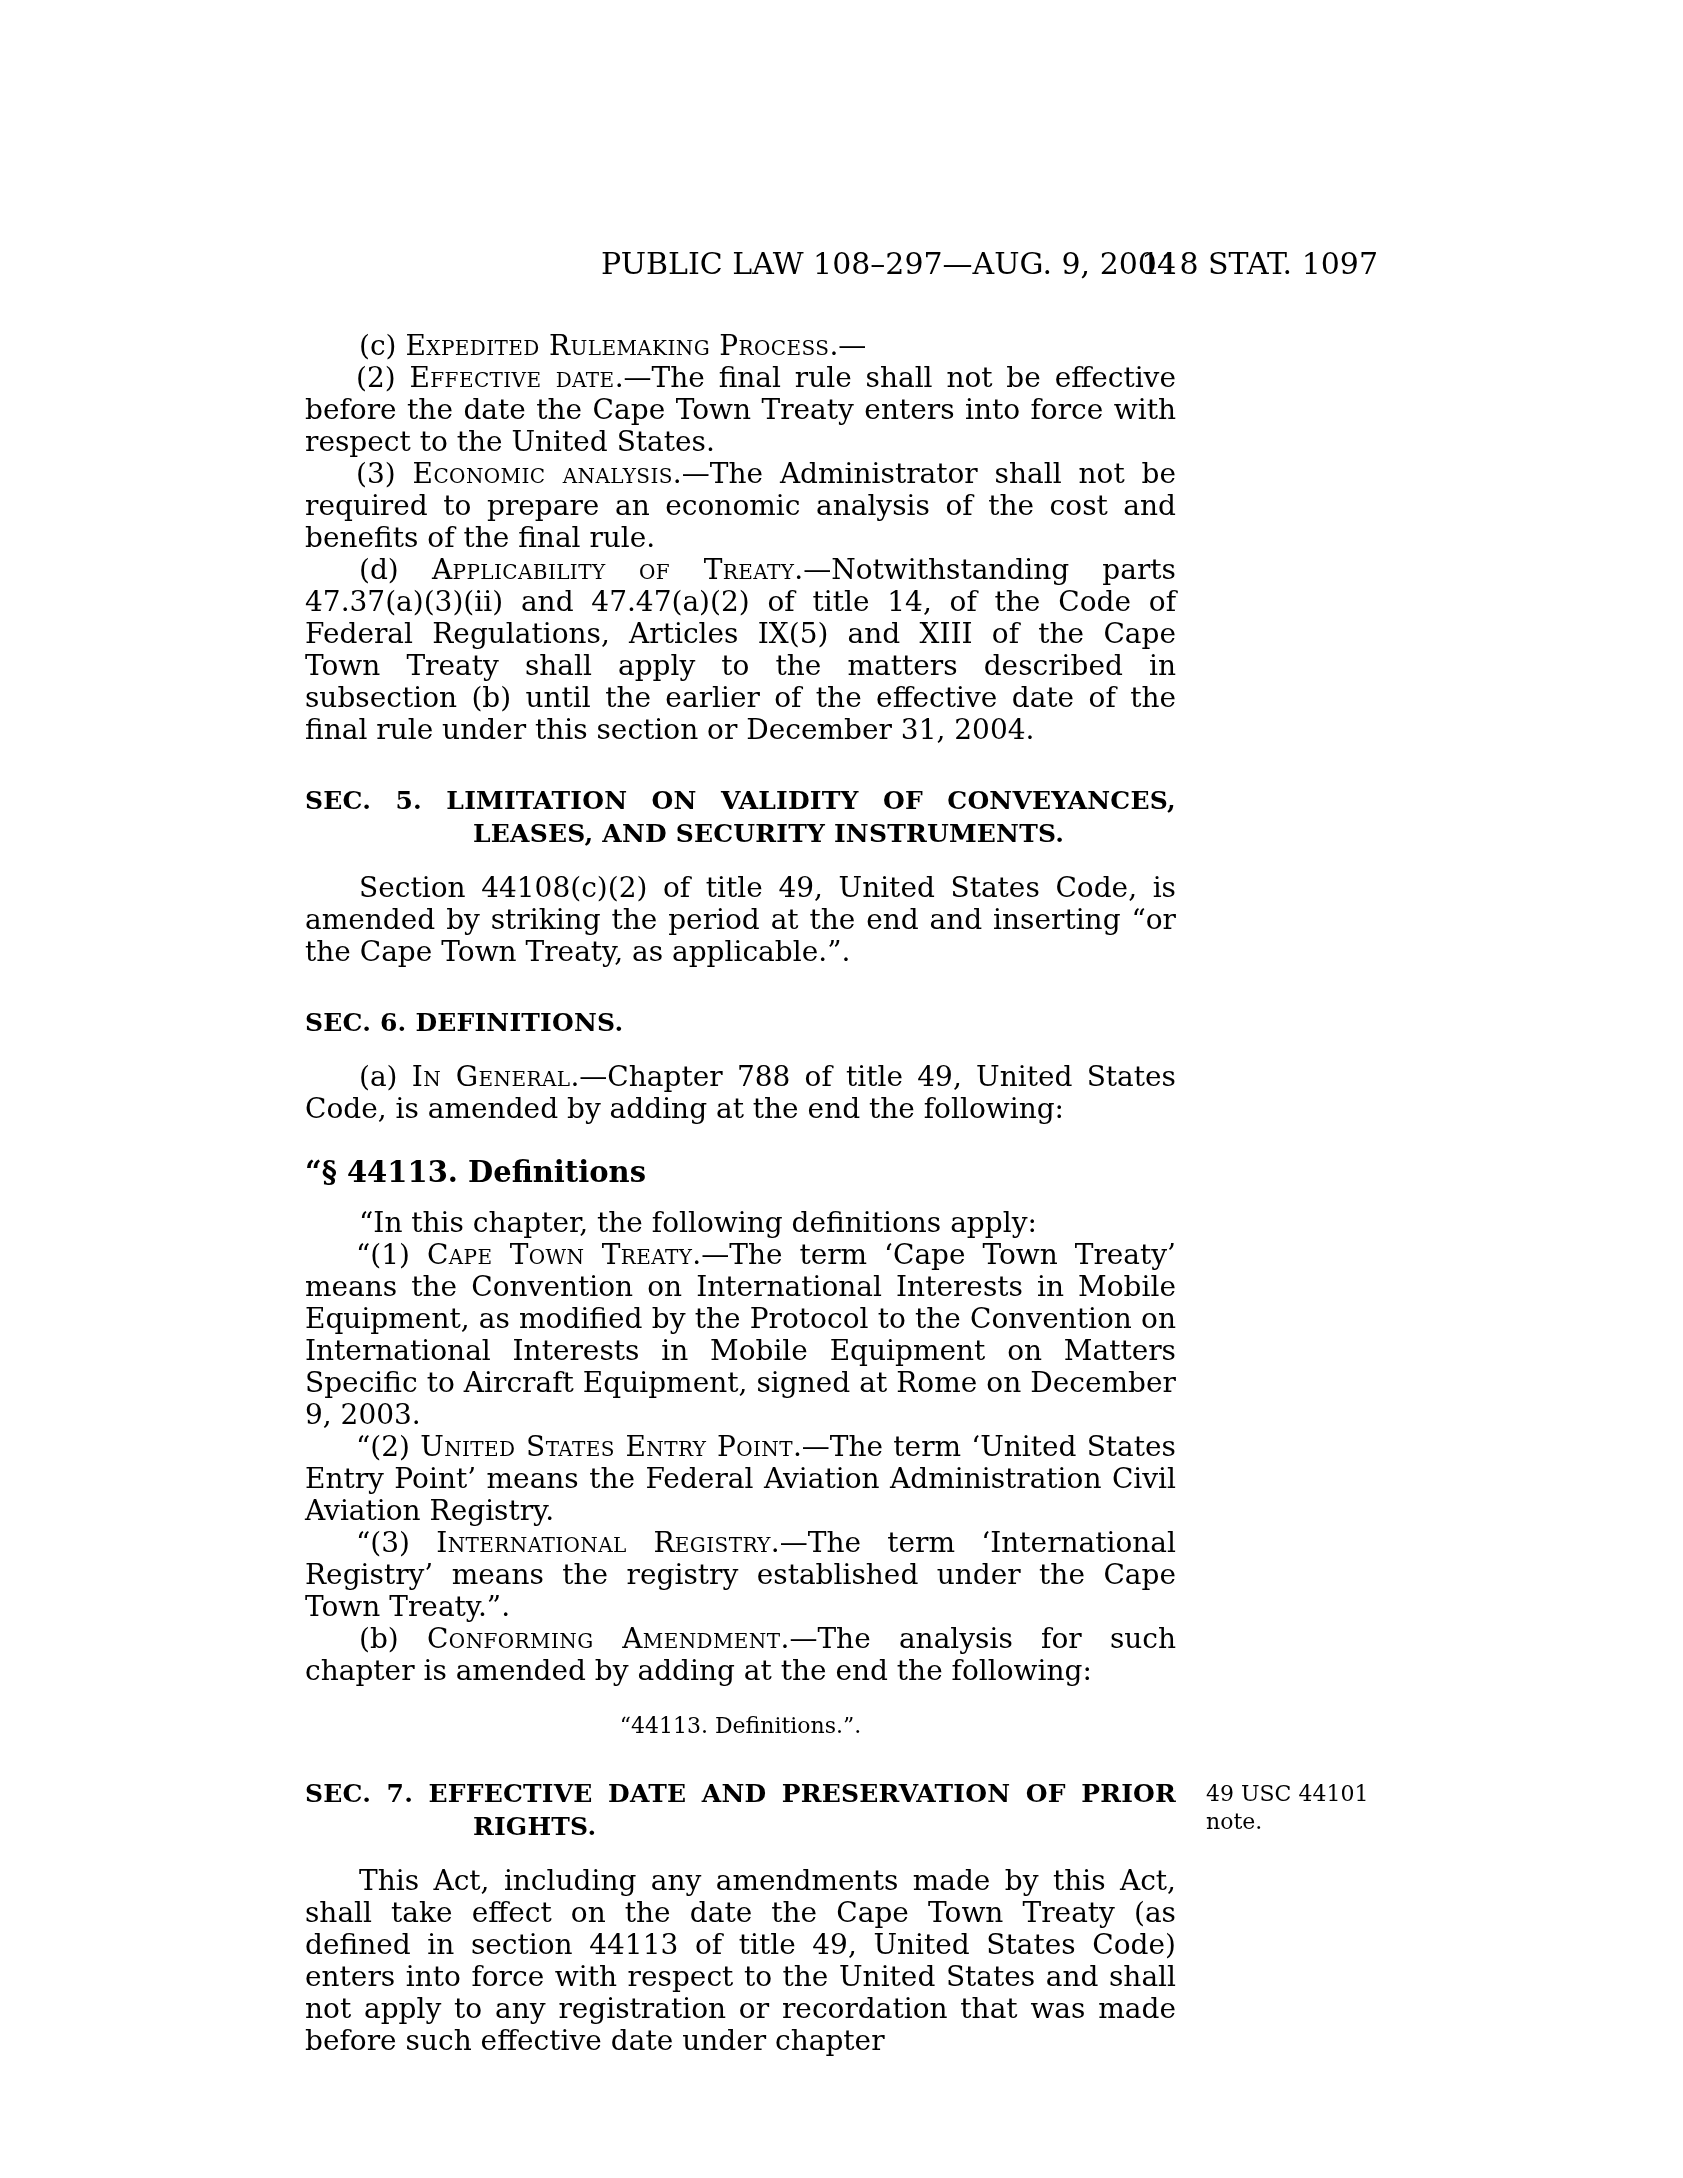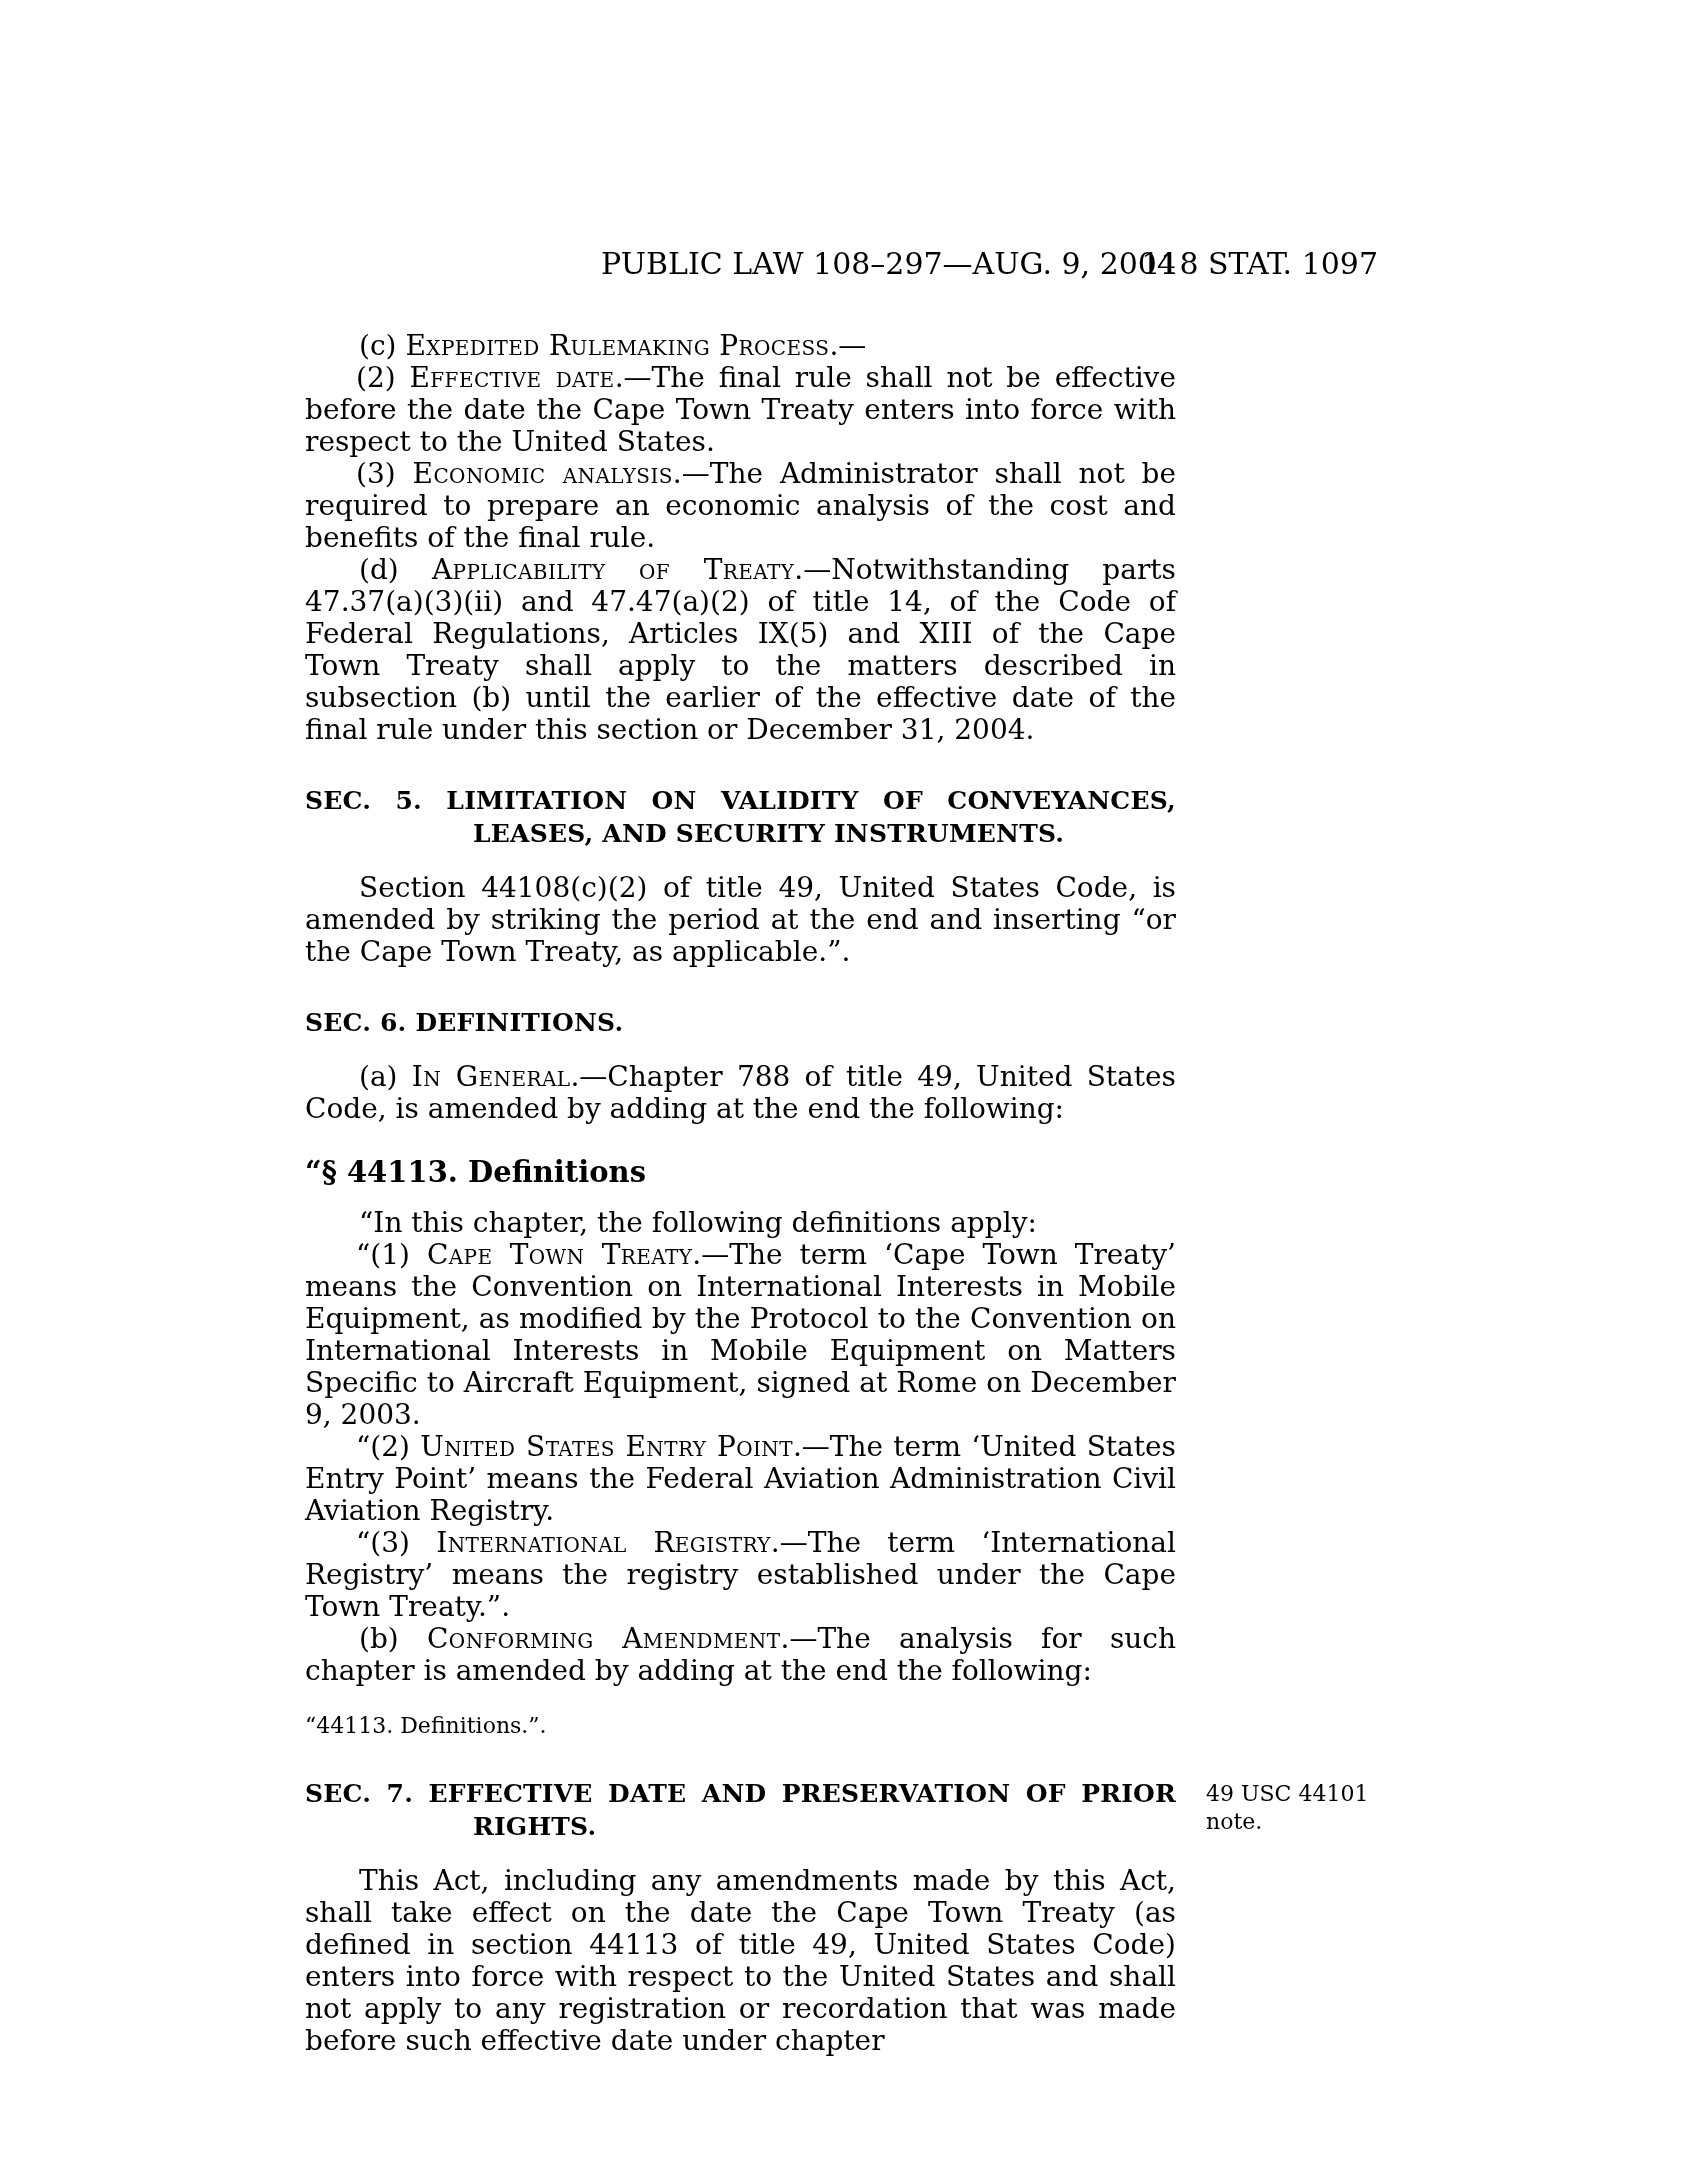--- a/index.html
+++ b/index.html
@@ -66,21 +66,21 @@
   }
   .blk p.usc-heading {
     font-weight: 700;
     font-size: 29px;
     line-height: 34px;
     text-align: left;
   }
   .blk p.quote-line {
     font-size: 22px;
     line-height: 26px;
-    text-align: left;
+    text-align: center;
   }
   .ind-sub { text-indent: 54px; }           
   .ind-par { margin-left: 54px; text-indent: 51px; } 
   .sc { font-variant: small-caps; letter-spacing: 0.4px; }
   .margin-note {
     position: absolute;
     left: 901px;
     top: 3px;
     width: 208px;
     font-size: 22px;

